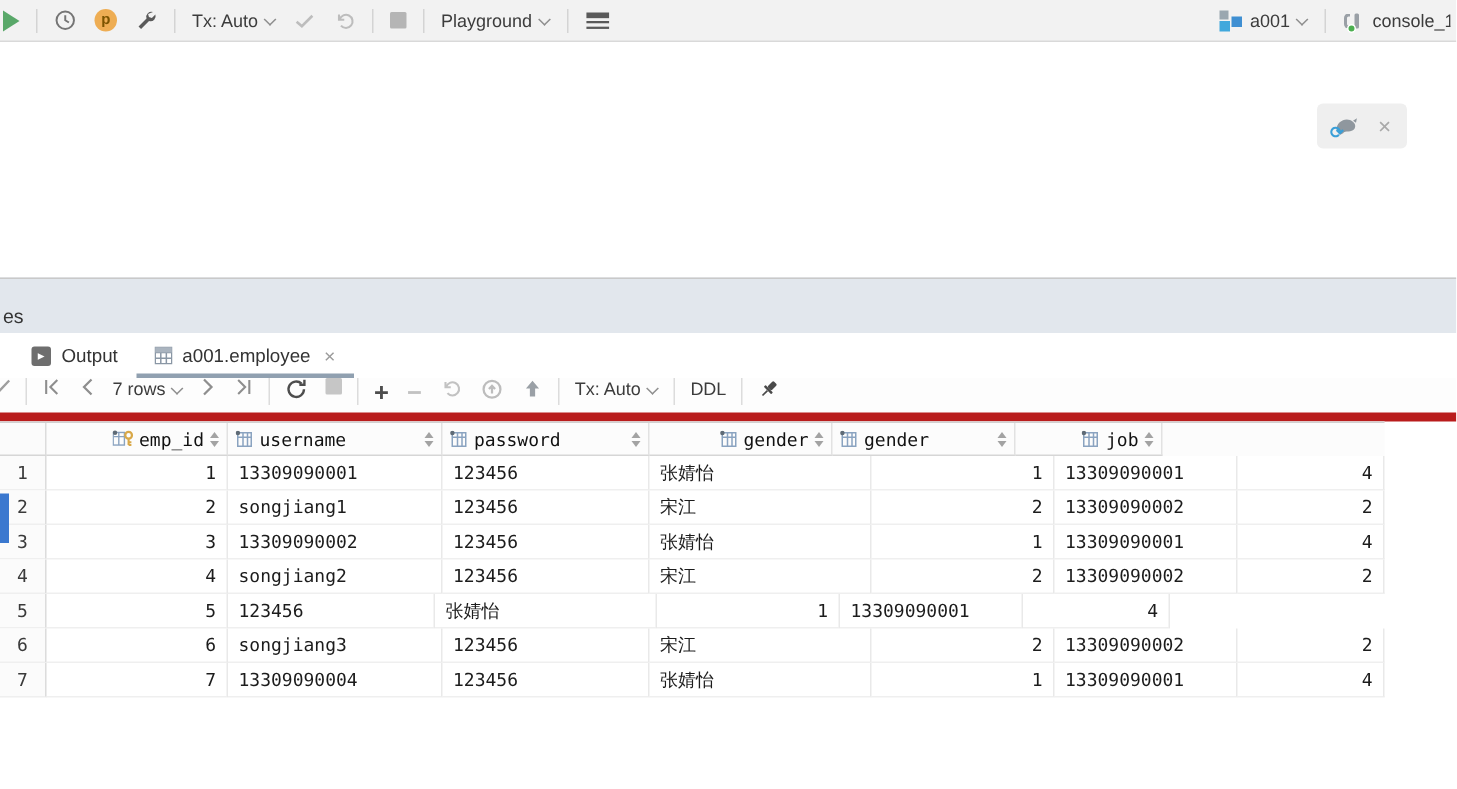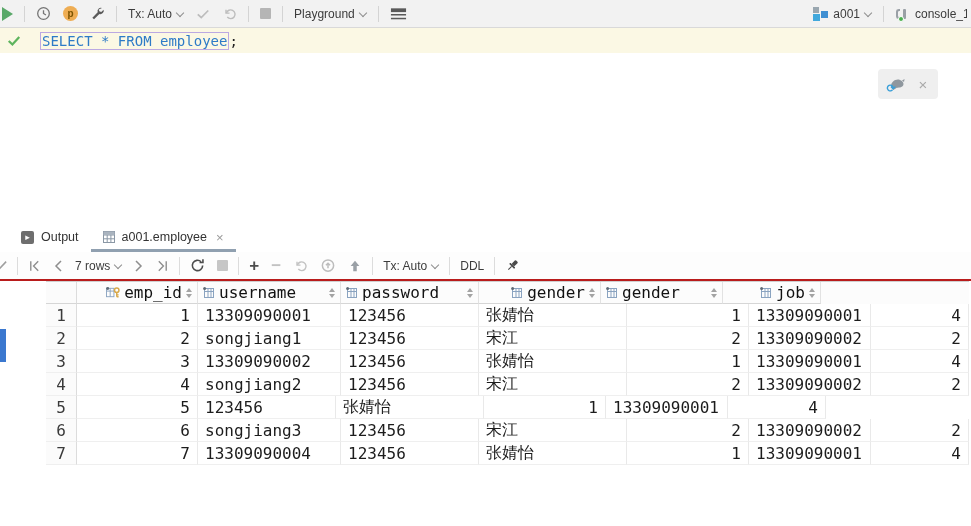--- a/index.html
+++ b/index.html
@@ -53,29 +53,29 @@
   .band-label{ position:absolute; left:2px; bottom:4px; font-size:13px; color:#333; }
   .tabs-row{ position:absolute; left:0; top:222px; width:971px; height:30px; background:#fff; display:flex; }
   .tab{ display:flex; align-items:center; gap:7px; padding:0 12px; position:relative; height:30px; font-size:12.5px; color:#333;}
   .tab.first{ padding-left:21px; }
   .tab.selected::after{ content:""; position:absolute; left:0; right:0; bottom:0; height:3px; background:var(--tab-underline); }
   .output-icon{ width:13px;height:13px;background:#6e6e6e;border-radius:2px;color:#fff;font-size:9px;
     display:flex;align-items:center;justify-content:center; }
   .tab .x{ color:#9b9b9b; font-size:13px; margin-left:2px;}
   
   .grid-toolbar{ position:absolute; left:0; top:252px; width:971px; height:29px; background:#fdfdfd;
-    border-bottom:2px solid #b91c1c; display:flex; align-items:center; }
+    border-bottom:6px solid #b91c1c; display:flex; align-items:flex-start; }
   .gt-item{ display:flex; align-items:center; margin:0 6px; white-space:nowrap; color:#3c3c3c;}
   .gt-sep{ width:1px; height:18px; background:#dcdcdc; margin:0 4px; }
   .icon-dim svg{ display:block; }
   .plus-glyph{ font-size:17px; color:#4d4d4d; font-weight:bold;}
   .minus-glyph{ font-size:17px; color:#c2c2c2; font-weight:bold;}
   .clipped-check{ margin-left:-5px; }
   
-  .data-grid{ position:absolute; left:0; top:281px; font-family:"DejaVu Sans Mono", monospace; font-size:16px; color:#1c1c1c;margin-left:46px; }
+  .data-grid{ position:absolute; left:0; top:281px; font-family:"DejaVu Sans Mono", monospace; font-size:12px; color:#1c1c1c; }
   .hdr-row{ display:flex; border-top:1px solid #d0d0d0; background:#fcfcfc; height:23px; }
   .hcell{ display:flex; align-items:center; gap:4px; padding:0 5px; border-right:1px solid #e2e2e2; border-bottom:1px solid #d6d6d6; overflow:hidden;}
   .hcell .flex1{ flex:1; }
   .hlabel{ color:#111; }
   .sort{ display:flex; flex-direction:column; gap:2px; align-items:center; }
   .sort i{ display:block; width:0; height:0; }
   .sort .up{ border-left:3px solid transparent; border-right:3px solid transparent; border-bottom:4px solid #a3a3a3;}
   .sort .dn{ border-left:3px solid transparent; border-right:3px solid transparent; border-top:4px solid #a3a3a3;}
   .data-row{ display:flex; height:23px; background:#fff; }
   .cell{ display:flex; align-items:center; padding:0 7px; border-right:1px solid #e9e9e9; border-bottom:1px solid #efefef; overflow:hidden; white-space:nowrap;}
@@ -155,42 +155,35 @@
       <span class="console-icon">
           <span class="c1"></span>
           <span class="c2"></span>
           <span class="dot"></span>
         </span>
       <span class="clip-right">console_1</span>
     </span>
   </div>
 
   <div class="editor">
-    <div class="editor-line">
-      <div class="gutter">
-        <svg width="14" height="12" viewBox="0 0 16 12">
-          <path d="M2 6 6.2 10 14 1.5" fill="none" stroke="#5db45d" stroke-width="2.6"></path>
-        </svg>
-      </div>
-      <div class="code">
-        <span class="sql-sel">SELECT * FROM employee</span><span>;</span>
-      </div>
-    </div>
     <div class="float-panel">
       <span class="dolphin-wrap">
         <svg width="18" height="15" viewBox="0 0 18 15">
           <path d="M2 10.5C2 5.5 7 2.5 11 4c3 1.2 4.3 3.6 3 5.8-1.8 2.8-6.4 1-7.6 3L4.2 14z" fill="#8f979e"></path>
           <path d="M13 4.5l2.6-1.6-.6 3z" fill="#8f979e"></path>
         </svg>
         <span class="sync">⟳</span>
       </span>
       <span class="close-x">×</span>
     </div>
   </div>
 
+  <div class="band">
+    <span class="band-label">es</span>
+  </div>
 
   <div class="tabs-row">
     <div class="tab first">
       <span class="output-icon">▸</span>
       <span>Output</span>
     </div>
     <div class="tab selected">
       <svg width="12" height="12" viewBox="0 0 12 12">
         <rect x="0.5" y="0.5" width="11" height="11" fill="none" stroke="#8a97a5" stroke-width="1"></rect>
         <path d="M0.5 4h11M4.2 0.5v11M7.9 0.5v11M0.5 7.8h11" stroke="#8a97a5" stroke-width="1"></path>

